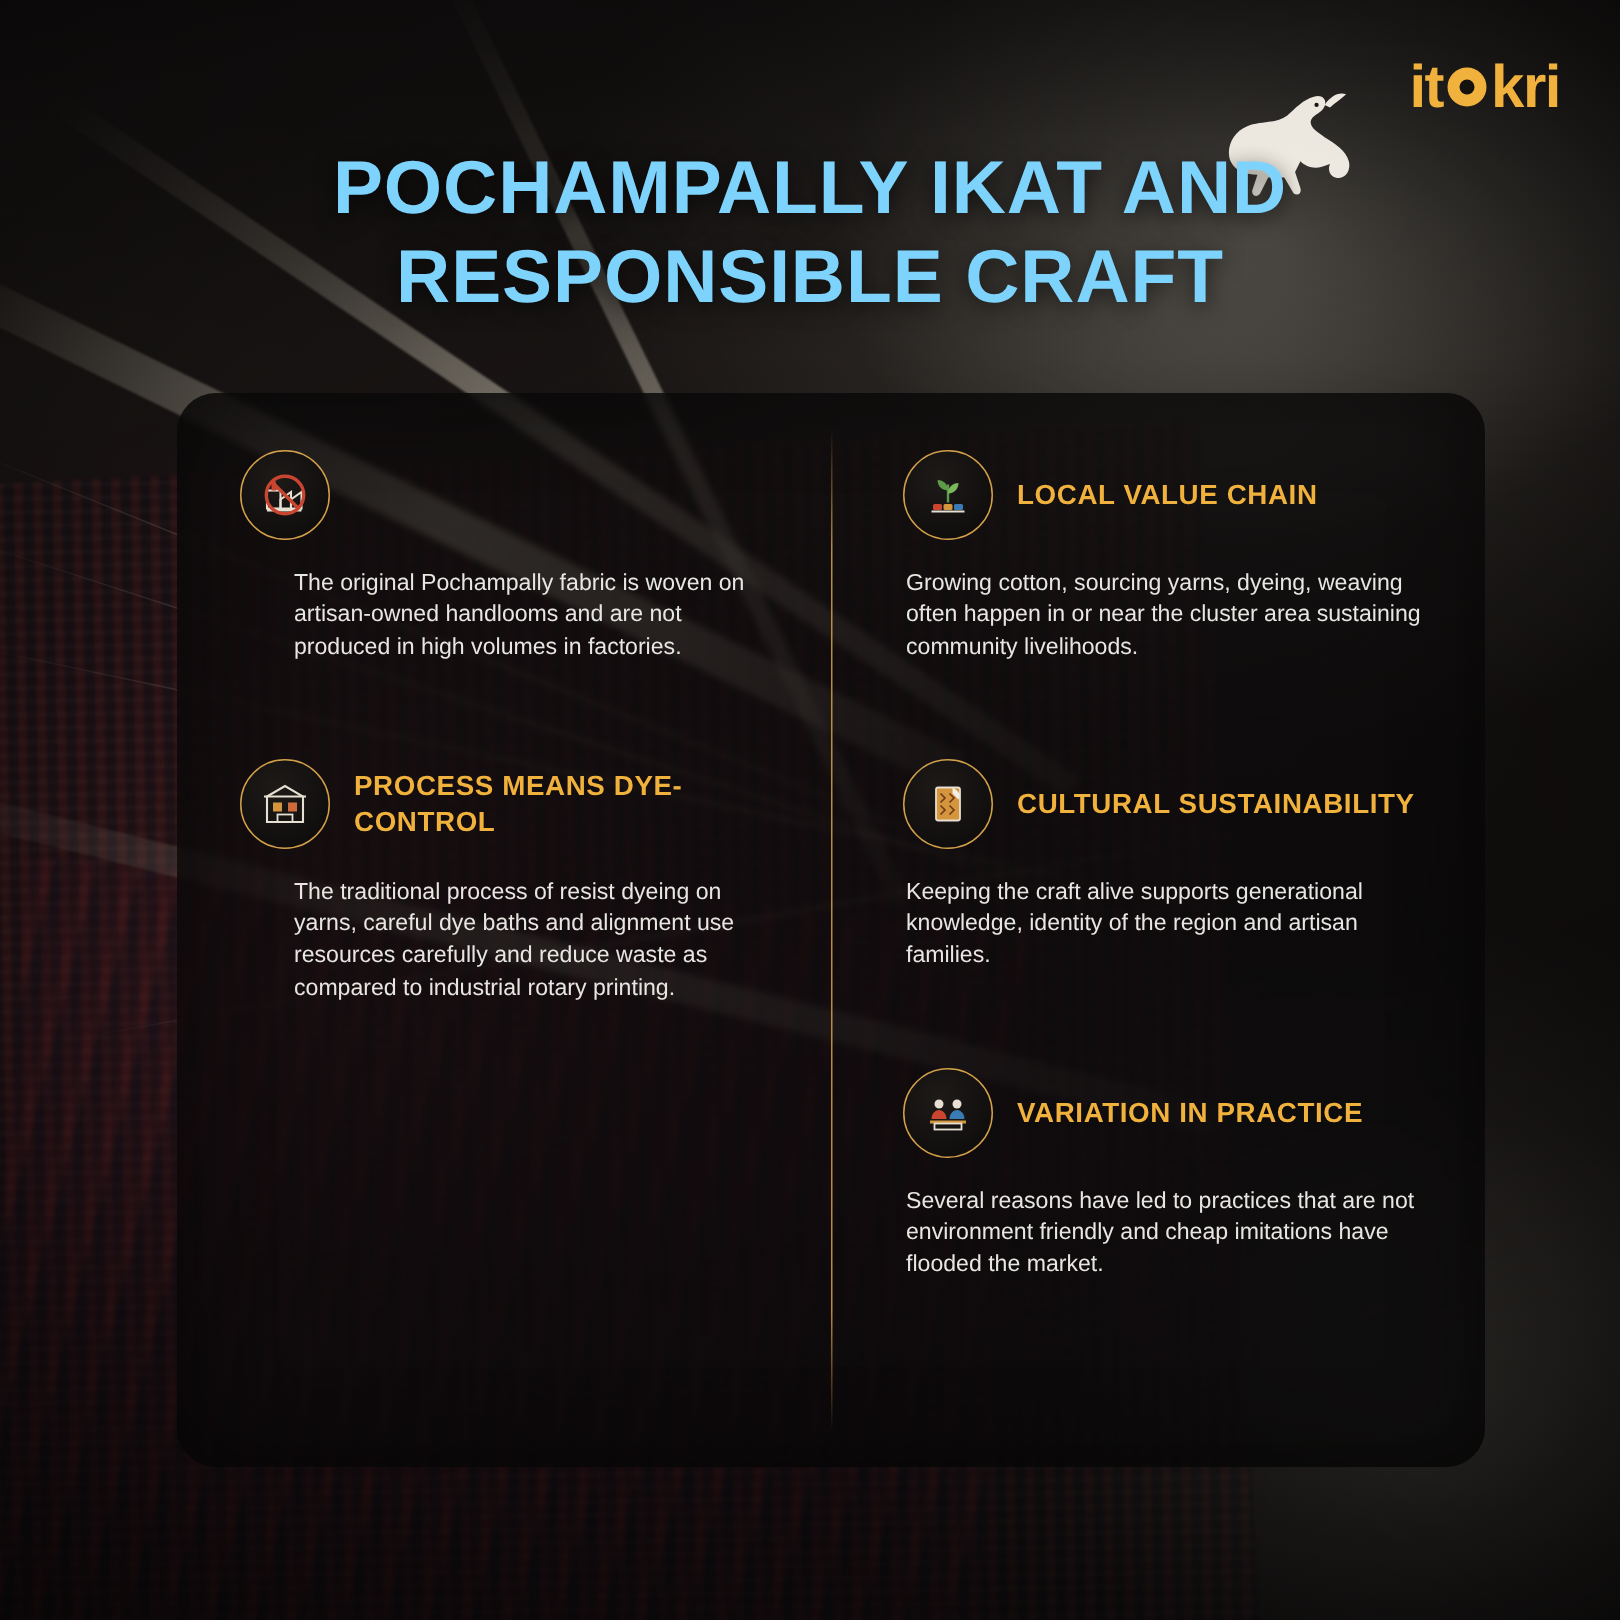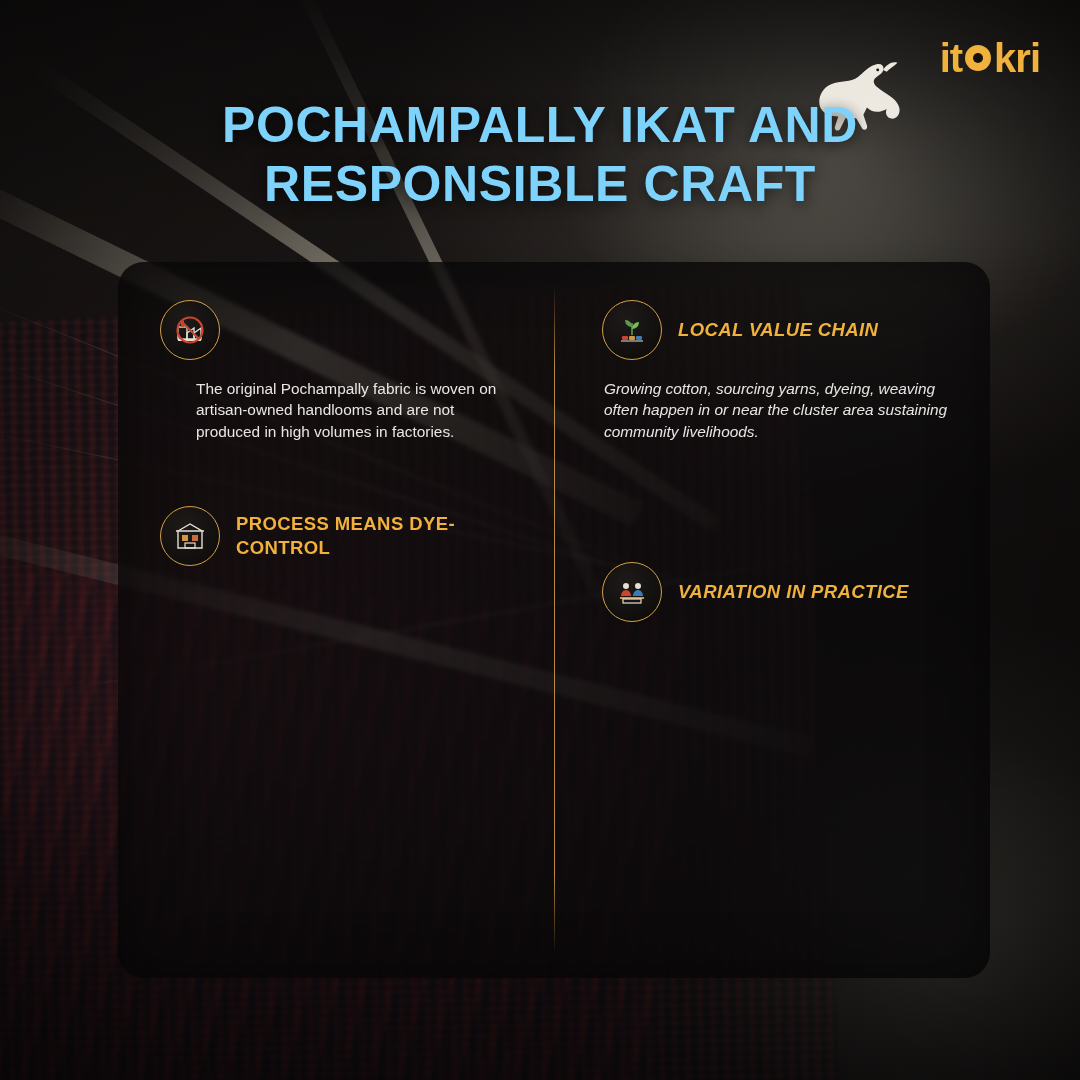--- a/index.html
+++ b/index.html
@@ -159,21 +159,21 @@
     position: absolute;
     inset: 0;
     display: flex;
   }
   .col {
     width: 50%;
     box-sizing: border-box;
     padding: 38px 40px 30px 40px;
   }
   .col.left { padding-left: 42px; padding-right: 46px; }
-  .col.right { padding-left: 48px; padding-right: 38px; font-style: italic; }
+  .col.right { padding-left: 48px; padding-right: 38px; }
 
   .item { margin-bottom: 8px; }
   .item-head {
     display: flex;
     align-items: center;
     gap: 16px;
   }
   .icon-circle {
     flex: 0 0 auto;
     width: 58px;
@@ -274,20 +274,21 @@
               <svg width="36" height="36" viewBox="0 0 36 36">
                 <path d="M6 13 L18 6 L30 13 L30 30 L6 30 Z" fill="none" stroke="#e6dfd2" stroke-width="1.4"></path>
                 <rect x="10" y="17" width="6" height="6" fill="#d4953c"></rect>
                 <rect x="20" y="17" width="6" height="6" fill="#cf6a3a"></rect>
                 <rect x="13" y="25" width="10" height="5" fill="none" stroke="#e6dfd2" stroke-width="1.2"></rect>
                 <line x1="4" y1="13" x2="32" y2="13" stroke="#e6dfd2" stroke-width="1.4"></line>
               </svg>
             </div>
             <div class="item-title">PROCESS MEANS DYE-CONTROL</div>
           </div>
+          <div class="item-body">The traditional process of resist dyeing on yarns, careful dye baths and alignment use resources carefully and reduce waste as compared to industrial rotary printing.</div>
         </div>
 
         <div class="gap-b"></div>
 
 
       </div>
 
       <div class="col right">
 
         <div class="item">
@@ -303,36 +304,50 @@
                 <line x1="6" y1="28" x2="28" y2="28" stroke="#e6dfd2" stroke-width="1.2"></line>
               </svg>
             </div>
             <div class="item-title">LOCAL VALUE CHAIN</div>
           </div>
           <div class="item-body">Growing cotton, sourcing yarns, dyeing, weaving often happen in or near the cluster area sustaining community livelihoods.</div>
         </div>
 
         <div class="gap-a"></div>
 
+        <div class="item">
+          <div class="item-head">
+            <div class="icon-circle">
+              <svg width="34" height="34" viewBox="0 0 34 34">
+                <rect x="9" y="6" width="16" height="22" rx="1.5" fill="#d4953c" stroke="#e6dfd2" stroke-width="1.2"></rect>
+                <path d="M12 10 l3 3 -3 3 M18 10 l3 3 -3 3 M12 18 l3 3 -3 3 M18 18 l3 3 -3 3" stroke="#6e3a1c" stroke-width="1.1" fill="none"></path>
+                <path d="M20 6 C24 8 26 11 24 14 L20 10 Z" fill="#f3efe6"></path>
+              </svg>
+            </div>
+            <div class="item-title">CULTURAL SUSTAINABILITY</div>
+          </div>
+          <div class="item-body">Keeping the craft alive supports generational knowledge, identity of the region and artisan families.</div>
+        </div>
 
         <div class="gap-b"></div>
 
         <div class="item">
           <div class="item-head">
             <div class="icon-circle">
               <svg width="36" height="36" viewBox="0 0 36 36">
                 <circle cx="12" cy="12" r="3" fill="#e6dfd2"></circle>
                 <circle cx="24" cy="12" r="3" fill="#e6dfd2"></circle>
                 <path d="M7 22 C7 18 10 16 12 16 C14 16 17 18 17 22 Z" fill="#c9452f"></path>
                 <path d="M19 22 C19 18 22 16 24 16 C26 16 29 18 29 22 Z" fill="#3b7bb5"></path>
                 <rect x="6" y="23" width="24" height="2" fill="#d4953c"></rect>
                 <rect x="9" y="25" width="18" height="4" fill="none" stroke="#e6dfd2" stroke-width="1.2"></rect>
               </svg>
             </div>
             <div class="item-title">VARIATION IN PRACTICE</div>
           </div>
+          <div class="item-body">Several reasons have led to practices that are not environment friendly and cheap imitations have flooded the market.</div>
         </div>
 
       </div>
     </div>
   </div>
 
 </div>
 
 </body></html>

